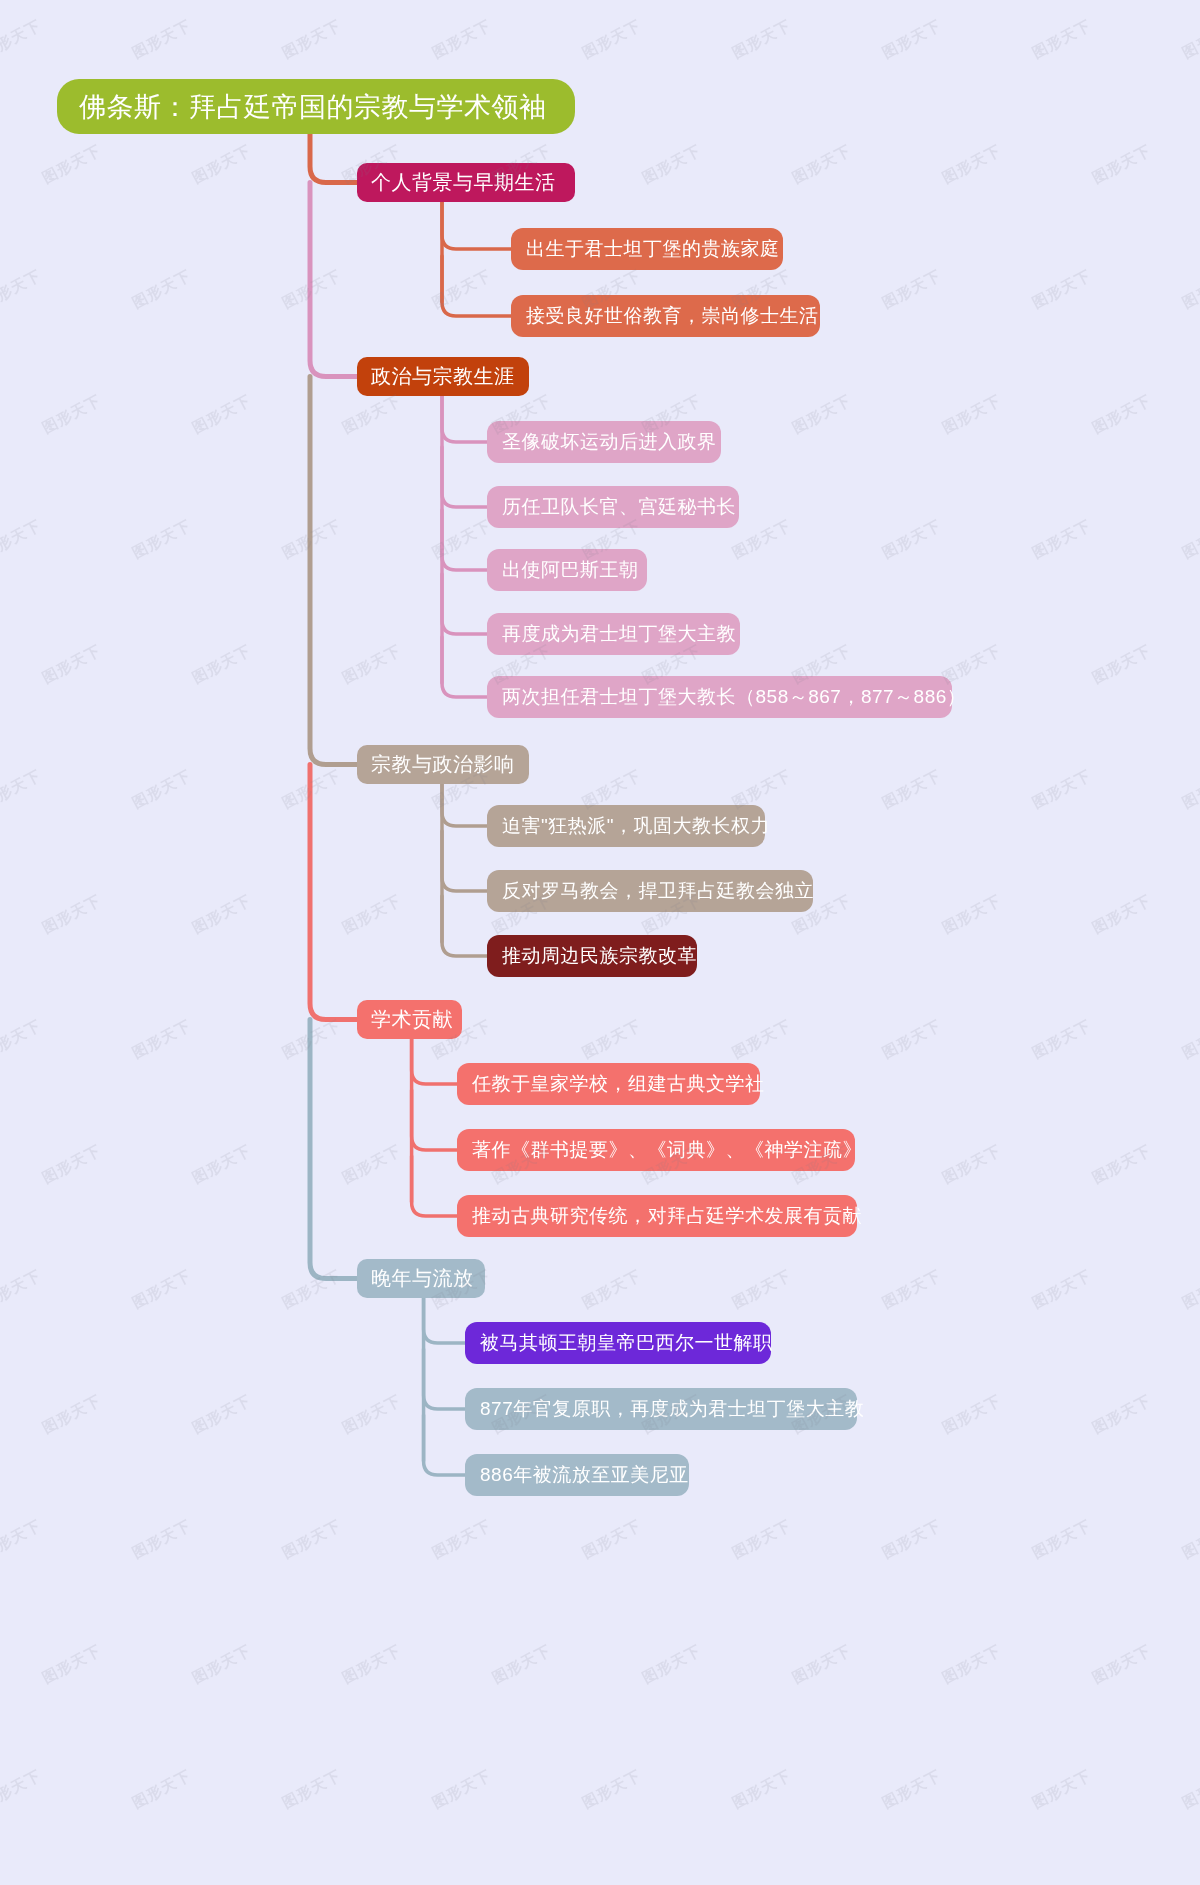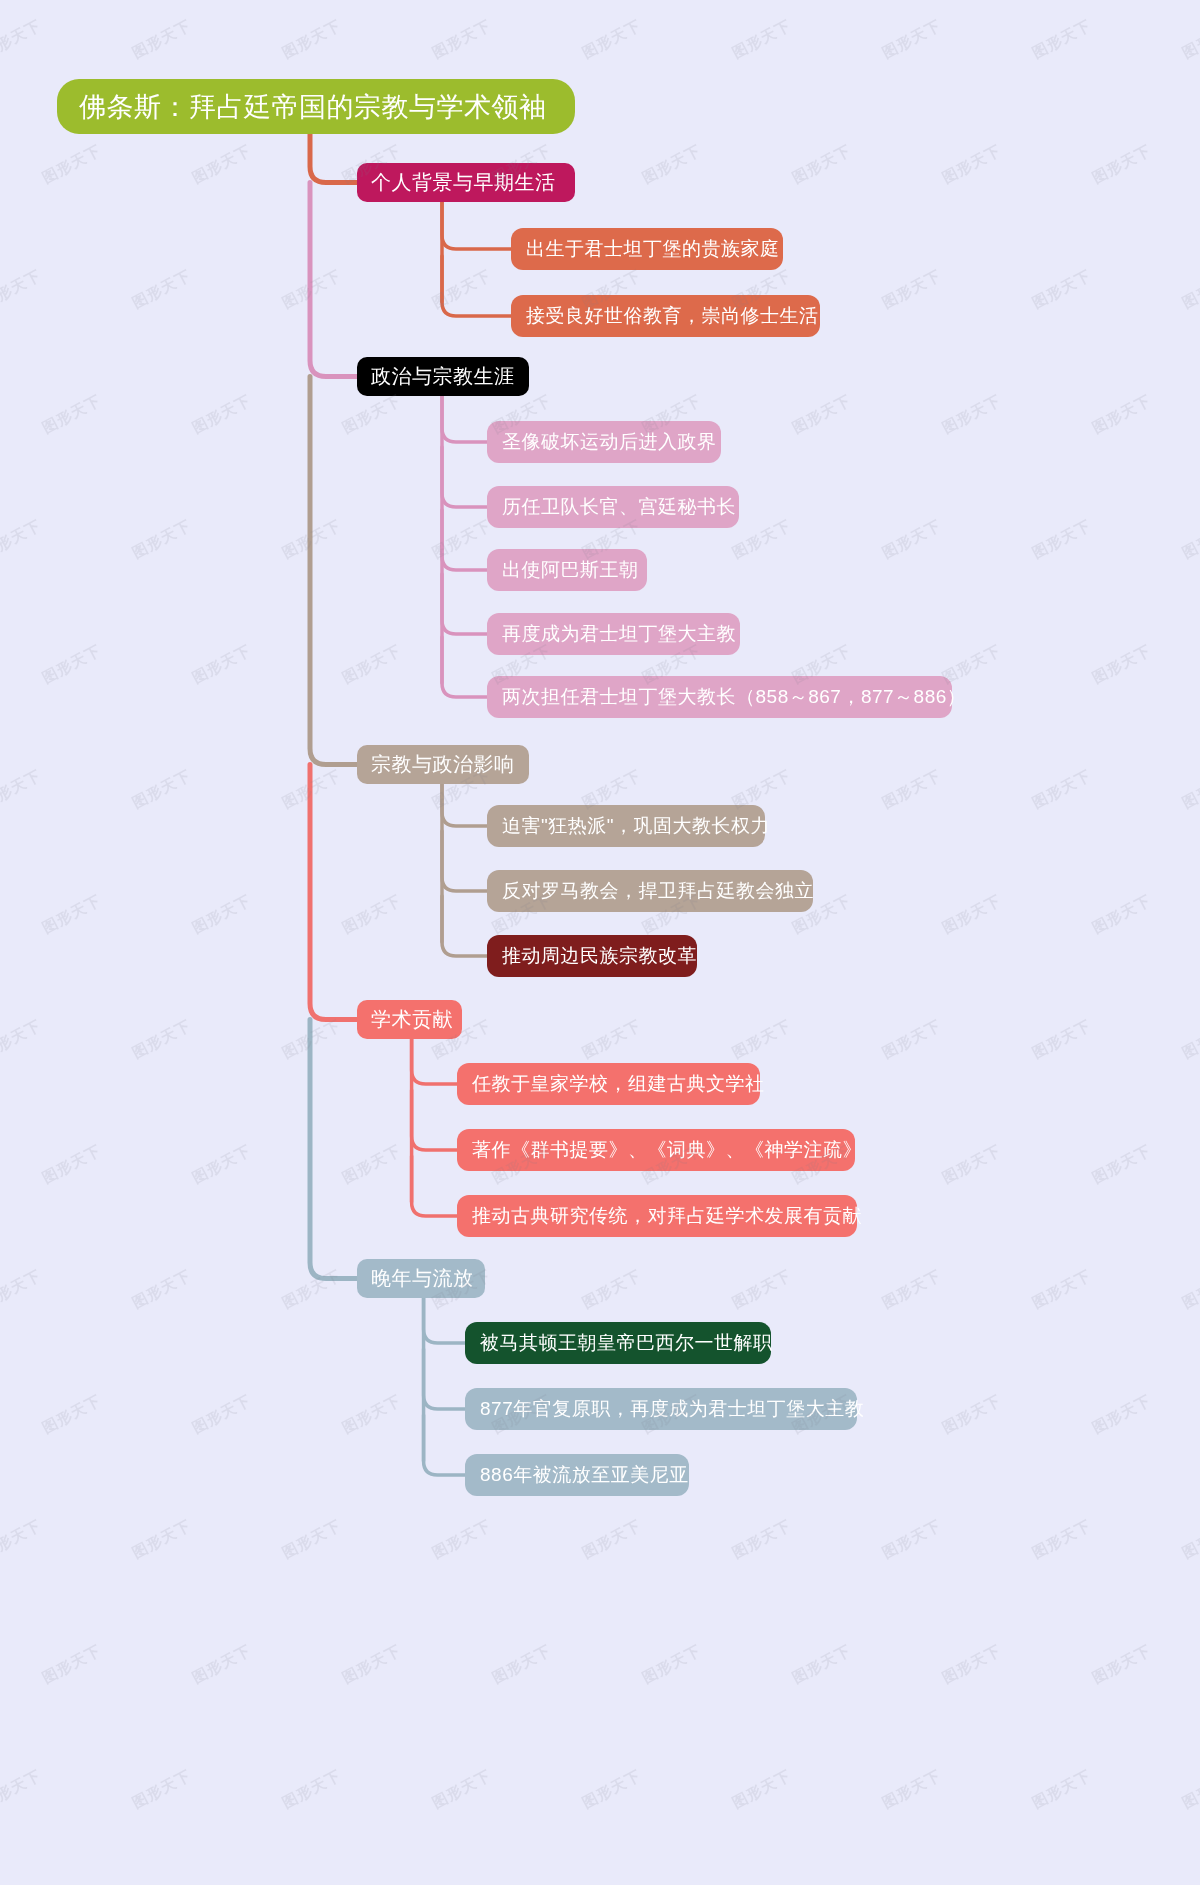--- a/index.html
+++ b/index.html
@@ -240,31 +240,31 @@
     <path d="M 423.56 1349 L 423.56 1395 Q 423.56 1409 437.56 1409 L 465 1409" stroke="#9cb5c4" stroke-width="3.5" fill="none" stroke-linecap="round" stroke-linejoin="round"></path>
     <path d="M 423.56 1415 L 423.56 1461 Q 423.56 1475 437.56 1475 L 465 1475" stroke="#9cb5c4" stroke-width="3.5" fill="none" stroke-linecap="round" stroke-linejoin="round"></path>
     <path d="M 423.56 1298 L 423.56 1461" stroke="#9cb5c4" stroke-width="3.5" fill="none" stroke-linecap="round" stroke-linejoin="round"></path>
   </svg>
 
 <div id="nodes">
     <div class="node node-root" style="left: 57px; top: 79px; width: 518px; height: 55px; background: rgb(156, 188, 45);">佛条斯：拜占廷帝国的宗教与学术领袖</div>
     <div class="node node-l1" style="left: 357px; top: 163px; width: 218px; height: 39px; background: #be185d;">个人背景与早期生活</div>
     <div class="node node-l2" style="left: 511px; top: 228px; width: 272px; height: 42px; background: rgb(221, 106, 75);">出生于君士坦丁堡的贵族家庭</div>
     <div class="node node-l2" style="left: 511px; top: 295px; width: 309px; height: 42px; background: rgb(221, 106, 75);">接受良好世俗教育，崇尚修士生活</div>
-    <div class="node node-l1" style="left: 357px; top: 357px; width: 172px; height: 39px; background: #000000;">政治与宗教生涯</div>
+    <div class="node node-l1" style="left: 357px; top: 357px; width: 172px; height: 39px; background: #c2410c;">政治与宗教生涯</div>
     <div class="node node-l2" style="left: 487px; top: 421px; width: 234px; height: 42px; background: rgb(223, 165, 199);">圣像破坏运动后进入政界</div>
     <div class="node node-l2" style="left: 487px; top: 486px; width: 252px; height: 42px; background: rgb(223, 165, 199);">历任卫队长官、宫廷秘书长</div>
     <div class="node node-l2" style="left: 487px; top: 549px; width: 160px; height: 42px; background: rgb(223, 165, 199);">出使阿巴斯王朝</div>
     <div class="node node-l2" style="left: 487px; top: 613px; width: 253px; height: 42px; background: rgb(223, 165, 199);">再度成为君士坦丁堡大主教</div>
     <div class="node node-l2" style="left: 487px; top: 676px; width: 465px; height: 42px; background: rgb(223, 165, 199);">两次担任君士坦丁堡大教长（858～867，877～886）</div>
     <div class="node node-l1" style="left: 357px; top: 745px; width: 172px; height: 39px; background: rgb(181, 164, 151);">宗教与政治影响</div>
     <div class="node node-l2" style="left: 487px; top: 805px; width: 278px; height: 42px; background: rgb(181, 164, 151);">迫害"狂热派"，巩固大教长权力</div>
     <div class="node node-l2" style="left: 487px; top: 870px; width: 326px; height: 42px; background: rgb(181, 164, 151);">反对罗马教会，捍卫拜占廷教会独立</div>
     <div class="node node-l2" style="left: 487px; top: 935px; width: 210px; height: 42px; background: #7f1d1d;">推动周边民族宗教改革</div>
     <div class="node node-l1" style="left: 357px; top: 1000px; width: 105px; height: 39px; background: rgb(244, 113, 109);">学术贡献</div>
     <div class="node node-l2" style="left: 457px; top: 1063px; width: 303px; height: 42px; background: rgb(244, 113, 109);">任教于皇家学校，组建古典文学社</div>
     <div class="node node-l2" style="left: 457px; top: 1129px; width: 398px; height: 42px; background: rgb(244, 113, 109);">著作《群书提要》、《词典》、《神学注疏》</div>
     <div class="node node-l2" style="left: 457px; top: 1195px; width: 400px; height: 42px; background: rgb(244, 113, 109);">推动古典研究传统，对拜占廷学术发展有贡献</div>
     <div class="node node-l1" style="left: 357px; top: 1259px; width: 128px; height: 39px; background: rgb(163, 186, 201);">晚年与流放</div>
-    <div class="node node-l2" style="left: 465px; top: 1322px; width: 306px; height: 42px; background: #14532d;">被马其顿王朝皇帝巴西尔一世解职</div>
+    <div class="node node-l2" style="left: 465px; top: 1322px; width: 306px; height: 42px; background: #6d28d9;">被马其顿王朝皇帝巴西尔一世解职</div>
     <div class="node node-l2" style="left: 465px; top: 1388px; width: 392px; height: 42px; background: rgb(163, 186, 201);">877年官复原职，再度成为君士坦丁堡大主教</div>
     <div class="node node-l2" style="left: 465px; top: 1454px; width: 224px; height: 42px; background: rgb(163, 186, 201);">886年被流放至亚美尼亚</div>
   </div>
 
 </body></html>

